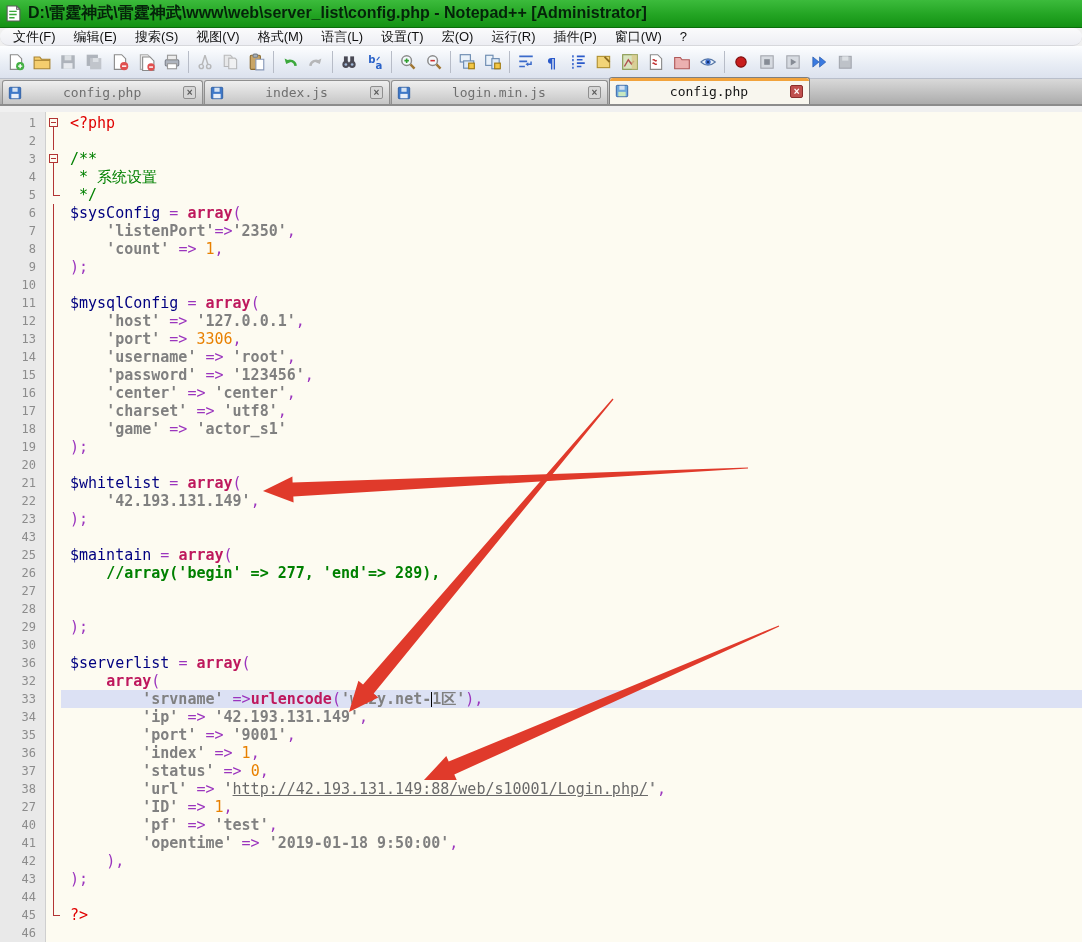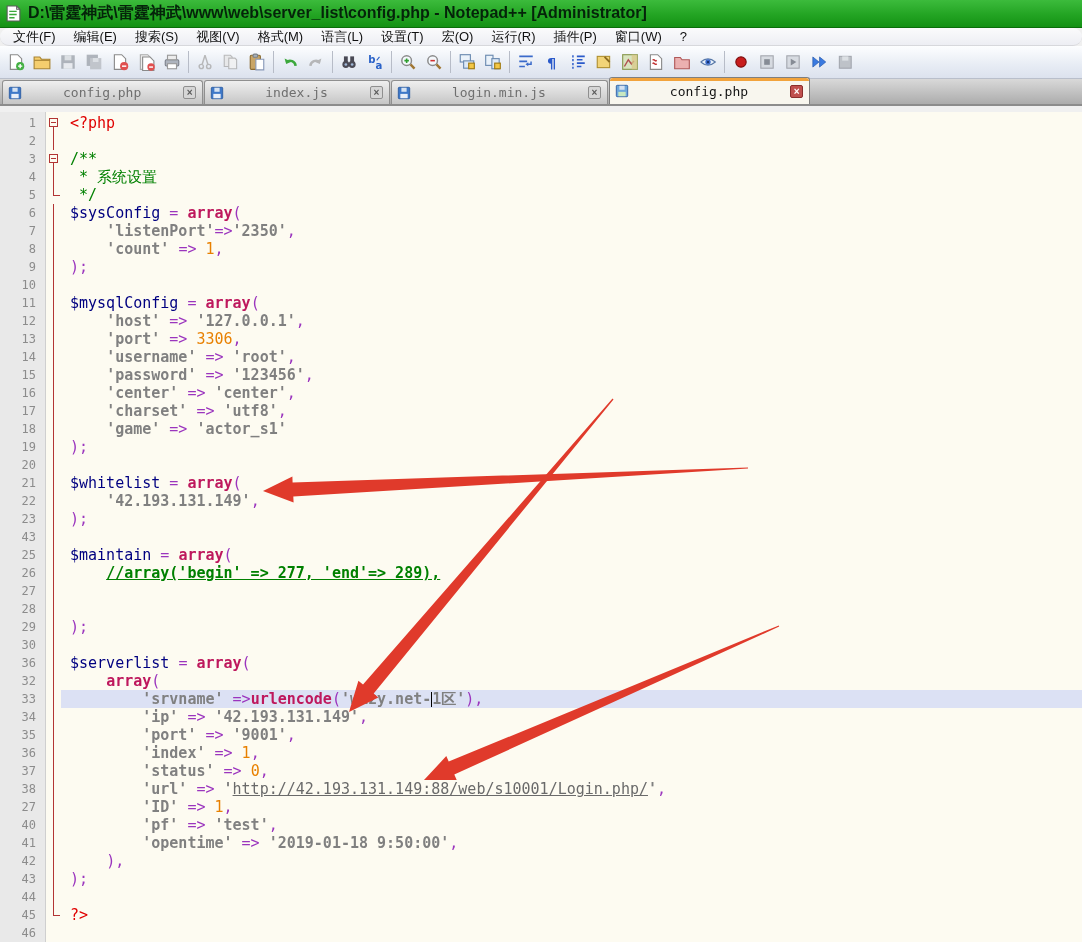--- a/index.html
+++ b/index.html
@@ -58,21 +58,21 @@
   .fline { position:absolute; left:7px; top:0; bottom:0; width:1px; background:#B23434; }
   .fline-top { position:absolute; left:7px; top:0; height:9px; width:1px; background:#B23434; }
   .fline-bot { position:absolute; left:7px; top:13px; bottom:0; width:1px; background:#B23434; }
   .ftick { position:absolute; left:7px; top:9px; width:7px; height:1px; background:#B23434; }
   .fbox { position:absolute; left:3px; top:4px; width:9px; height:9px; border:1px solid #B23434; background:#FDFBF1; }
   .fbox::after { content:""; position:absolute; left:1px; top:3px; width:5px; height:1px; background:#B23434; }
 
   
   .seg-tag { color:#E00000; }
   .seg-comment { color:#008000; }
-  .seg-linecomment { color:#008000; font-weight:bold;text-decoration:underline; }
+  .seg-linecomment { color:#008000; font-weight:bold; }
   .seg-var { color:#000080;margin-top:8px; }
   .seg-kw { color:#be185d; font-weight:bold; }
   .seg-str { color:#808080;font-weight:bold; }
   .seg-num { color:#E88000; }
   .seg-op { color:#9B35BE; }
   .seg-url { color:#6A6A6A; text-decoration:underline; }
   .caret { display:inline-block; width:1px; height:15px; background:#000; vertical-align:-3px; }
 
   
   .arrows-overlay { position:absolute; left:0; top:0; width:1082px; height:942px; pointer-events:none; z-index:60; }

